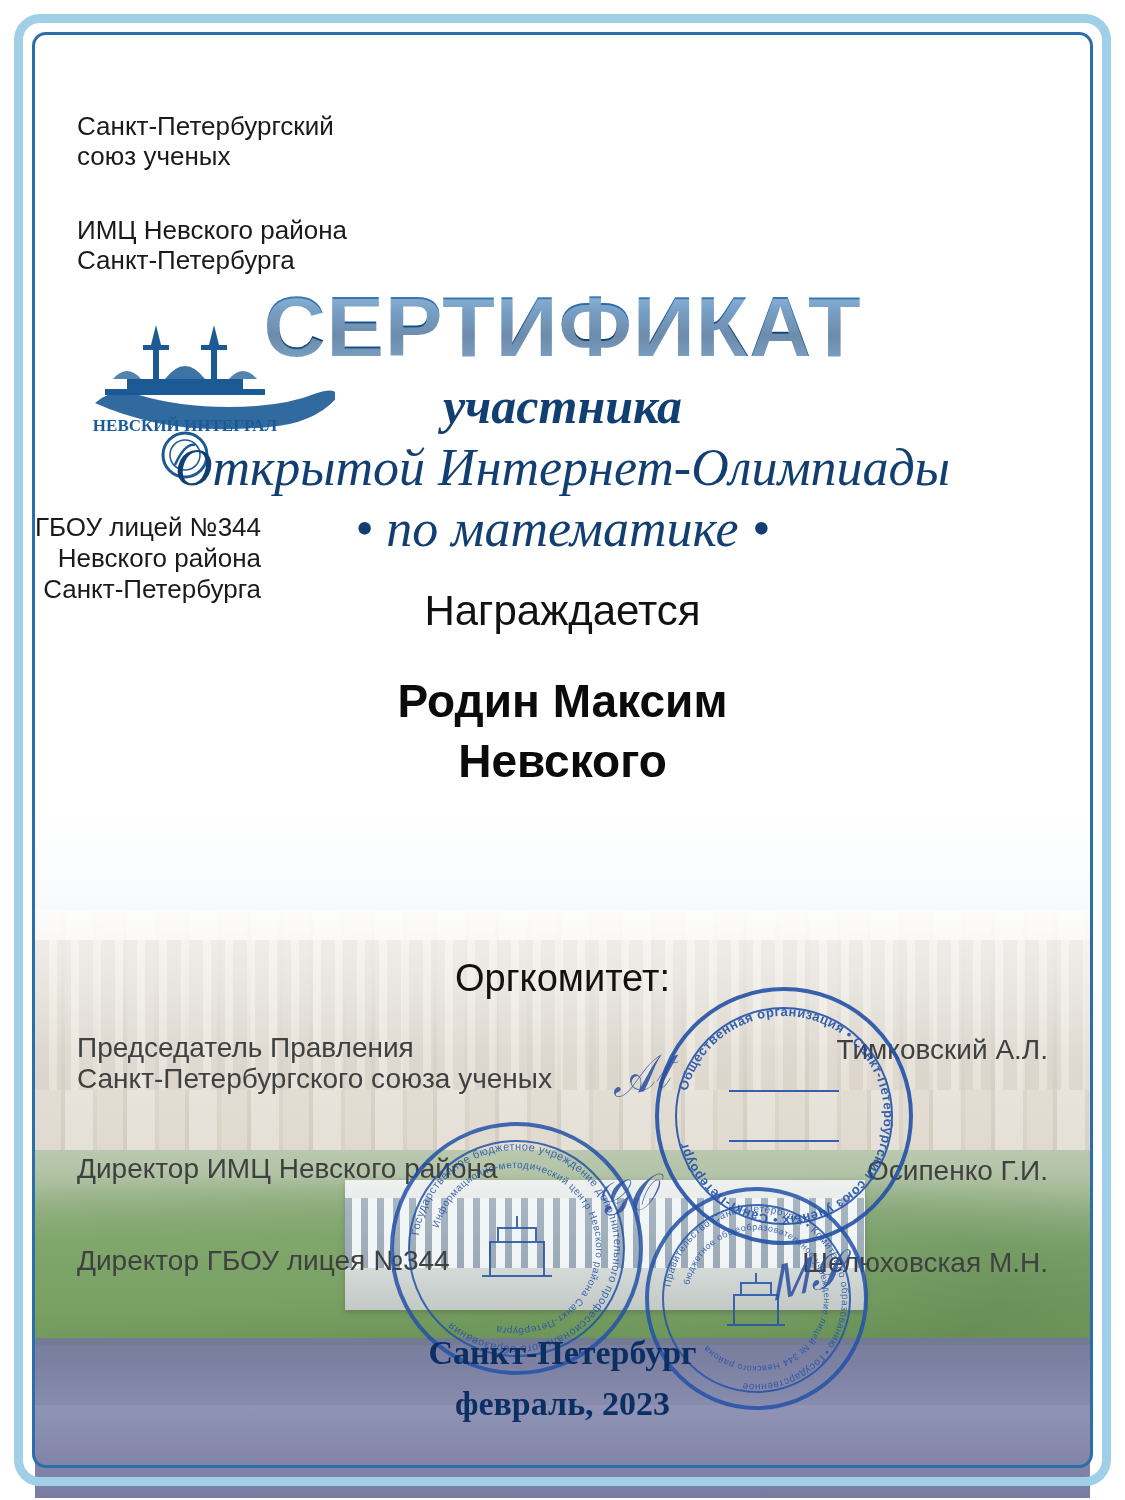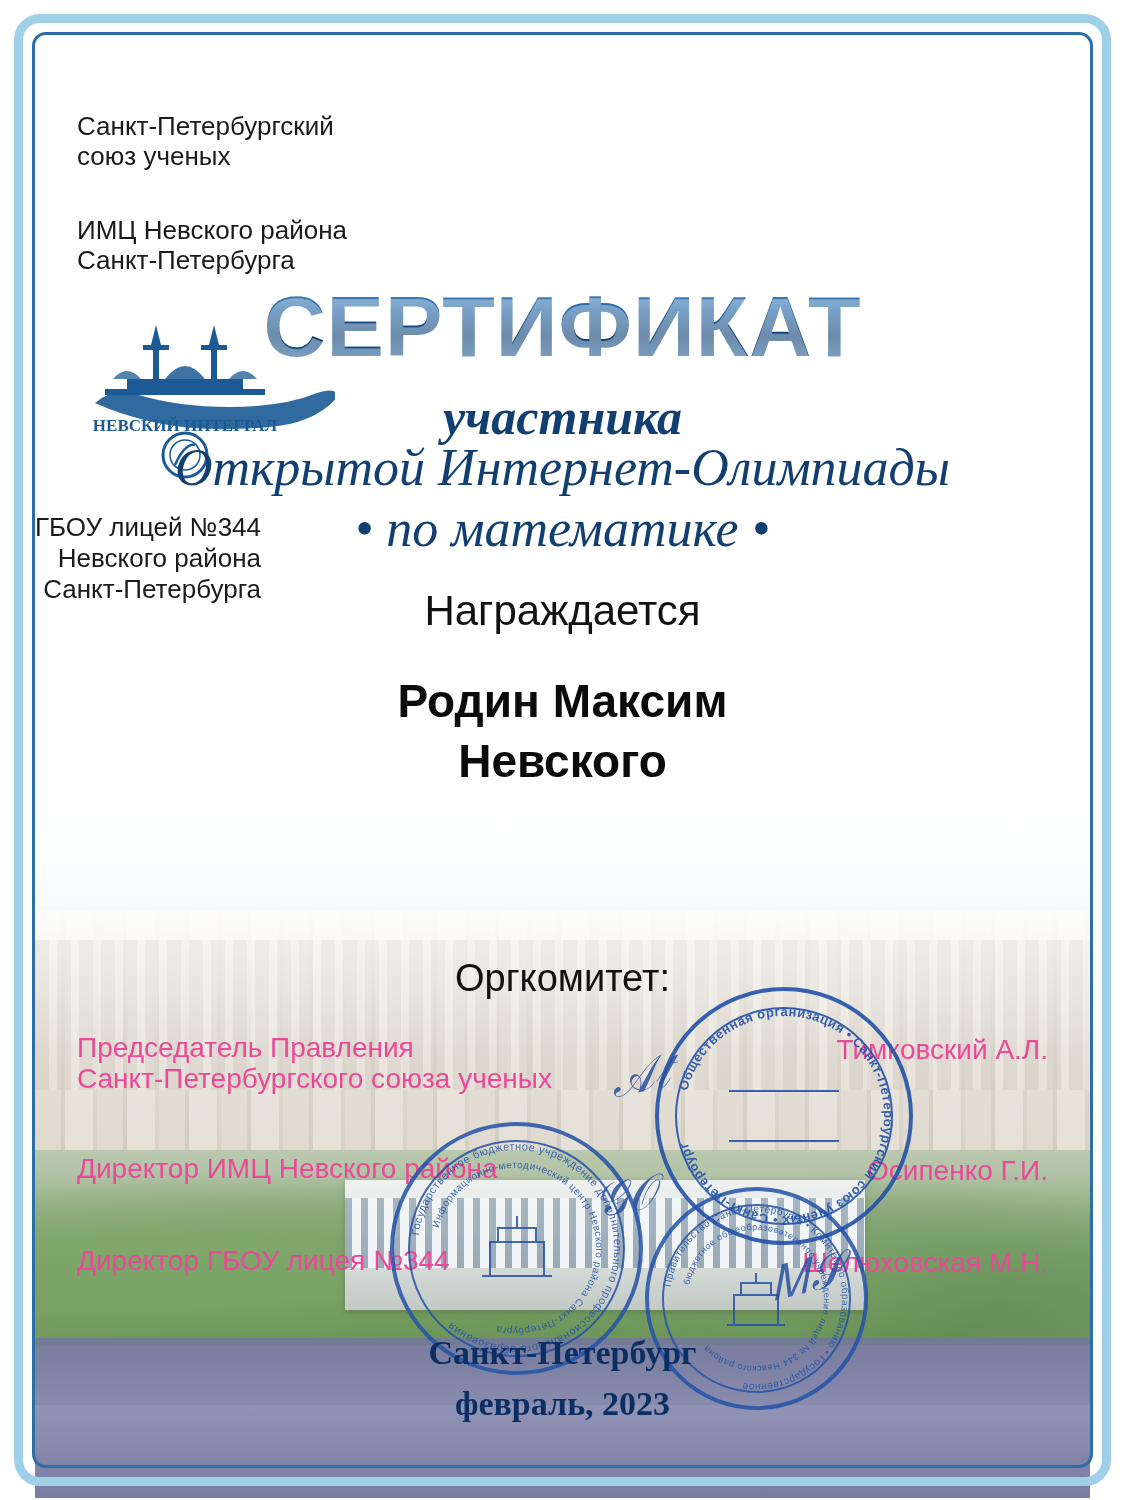--- a/index.html
+++ b/index.html
@@ -151,21 +151,20 @@
     text-shadow: 0 2px 0 rgba(255,255,255,0.4);
   }
   .title-sub {
     position: absolute; left: 0; top: 345px; width: 1055px;
     text-align: center;
     font-family: "Liberation Serif", serif;
     font-style: italic;
     font-weight: bold;
     font-size: 50px;
     color: #123f72;
-    margin-top: 11px;
   }
   .title-event {
     position: absolute; left: 0; top: 405px; width: 1055px;
     text-align: center;
     font-family: "Liberation Serif", serif;
     font-style: italic;
     font-size: 52px;
     color: #123f72;
     line-height: 1.18;
   }
@@ -208,21 +207,21 @@
     position: absolute; left: 0; top: 1000px; width: 1055px;
   }
   .sig-row {
     position: relative;
     display: flex;
     justify-content: space-between;
     align-items: flex-start;
     padding: 0 42px;
     margin-bottom: 58px;
     font-size: 28px;
-    color: #ec4899;
+    color: #404040;
   }
   .sig-role { white-space: pre-line; line-height: 1.12; text-align: left; }
   .sig-name { text-align: right; white-space: nowrap; padding-top: 2px; }
 
   .place {
     position: absolute; left: 0; top: 1295px; width: 1055px;
     text-align: center;
     font-family: "Liberation Serif", serif;
     font-size: 34px;
     font-weight: bold;

